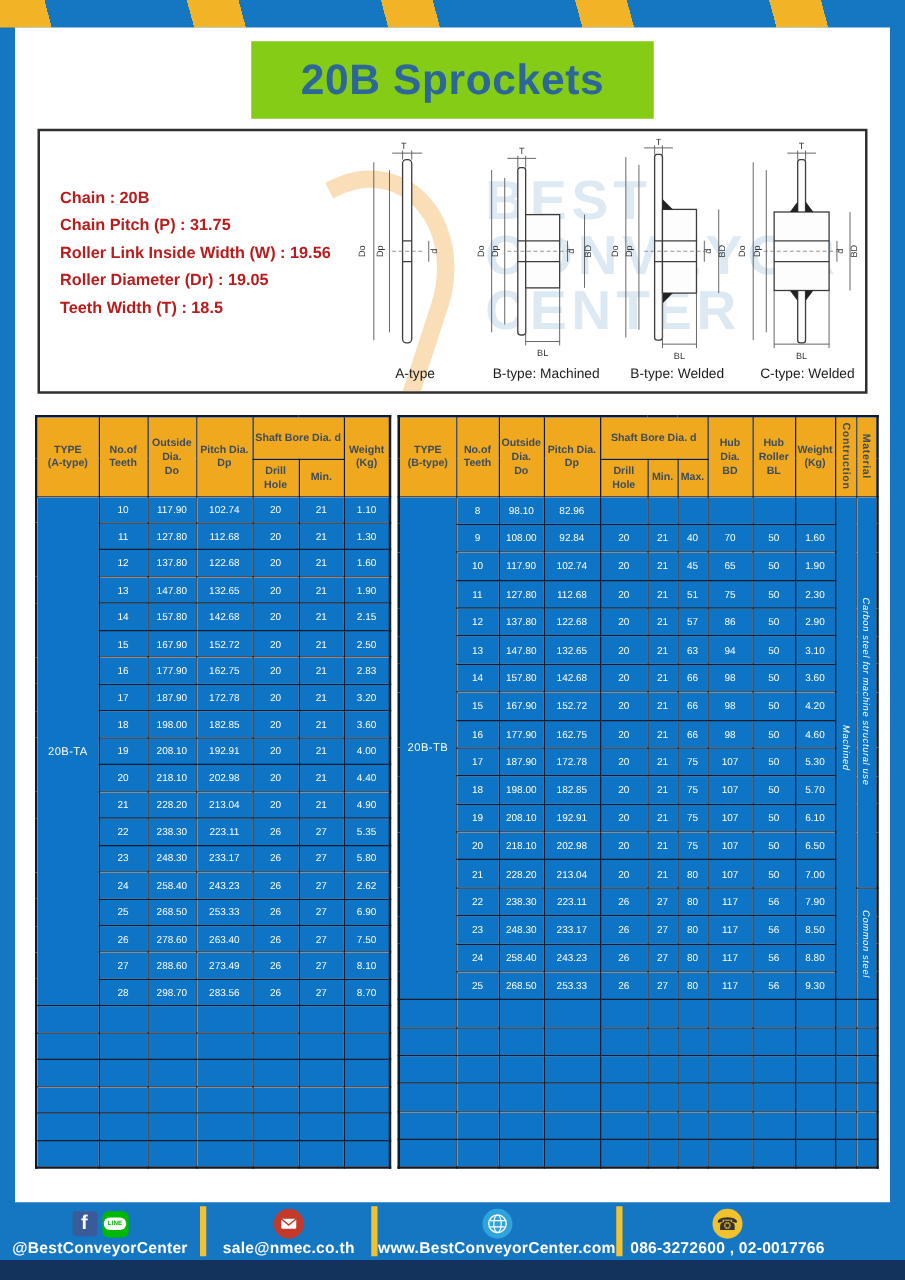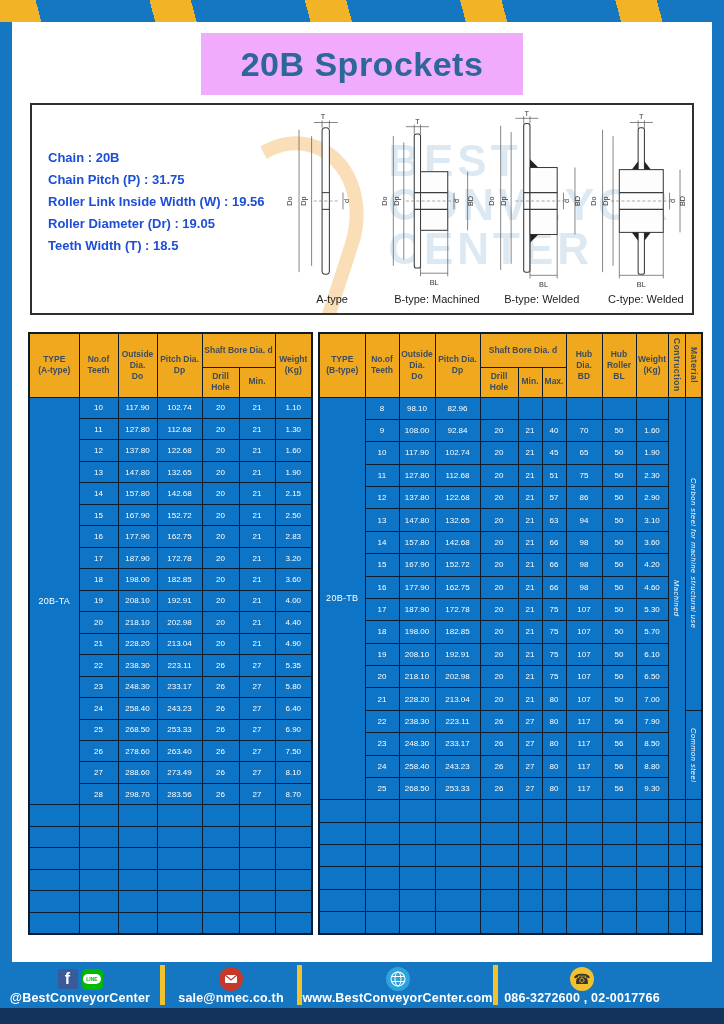--- a/index.html
+++ b/index.html
@@ -4,28 +4,28 @@
 <style>
   html,body{margin:0;padding:0;background:#9aa7b4;}
   #page{position:relative;width:724px;height:1024px;margin:0 auto;background:#1576c2;overflow:hidden;
         font-family:"Liberation Sans",sans-serif;}
   
   #stripes{position:absolute;left:0;top:0;width:724px;height:22px;
            background:repeating-linear-gradient(75deg,#f2b327 0 40px,#1576c2 40px 150px);}
   
   #sheet{position:absolute;left:12px;right:12px;top:22px;bottom:62px;background:#ffffff;}
   
-  .title-box{position:absolute;left:201px;top:33px;width:322px;height:62px;background:#f0abfc;
+  .title-box{position:absolute;left:201px;top:33px;width:322px;height:62px;background:#84cc16;
              display:flex;align-items:center;justify-content:center;}
   .title-box span{font-size:34px;font-weight:bold;color:#2d6699;letter-spacing:.5px;}
   
   #diagram-panel{position:absolute;left:30px;top:103px;width:664px;height:212px;background:#fff;
                  border:2px solid #2f2f2f;box-sizing:border-box;overflow:hidden;}
   #specs{position:absolute;left:16px;top:42px;width:236px;z-index:3;}
-  #specs .spec-line{font-size:13px;font-weight:bold;color:#1d4ed8;line-height:22px;white-space:nowrap;}
+  #specs .spec-line{font-size:13px;font-weight:bold;color:#b91c1c;line-height:22px;white-space:nowrap;}
   #watermark{position:absolute;right:20px;top:34px;z-index:1;opacity:.30;transform:rotate(0deg);}
   #watermark div{font-size:44px;font-weight:bold;letter-spacing:4px;color:#8fb9da;line-height:44px;}
   #wm-swoosh{position:absolute;right:330px;top:30px;width:120px;height:150px;z-index:1;
              border:14px solid rgba(240,160,50,.35);border-radius:50% 50% 10% 50%;
              border-left-color:transparent;border-bottom-color:transparent;transform:rotate(18deg);}
   #diagrams{position:absolute;left:238px;top:6px;right:4px;bottom:4px;display:flex;z-index:2;}
   .diagram{flex:1;display:flex;flex-direction:column;align-items:center;justify-content:flex-end;}
   .diagram svg{flex:1;width:100%;}
   .diagram .dlabel{font-size:11px;color:#1c1c1c;padding:2px 0 4px;white-space:nowrap;margin-left:20px;}
   .dim{stroke:#5a5a5a;stroke-width:.7;fill:none;}
@@ -347,21 +347,21 @@
           <td>26</td>
           <td>27</td>
           <td>5.80</td>
         </tr>
         <tr>
           <td>24</td>
           <td>258.40</td>
           <td>243.23</td>
           <td>26</td>
           <td>27</td>
-          <td>6.40</td>
+          <td>2.62</td>
         </tr>
         <tr>
           <td>25</td>
           <td>268.50</td>
           <td>253.33</td>
           <td>26</td>
           <td>27</td>
           <td>6.90</td>
         </tr>
         <tr>

